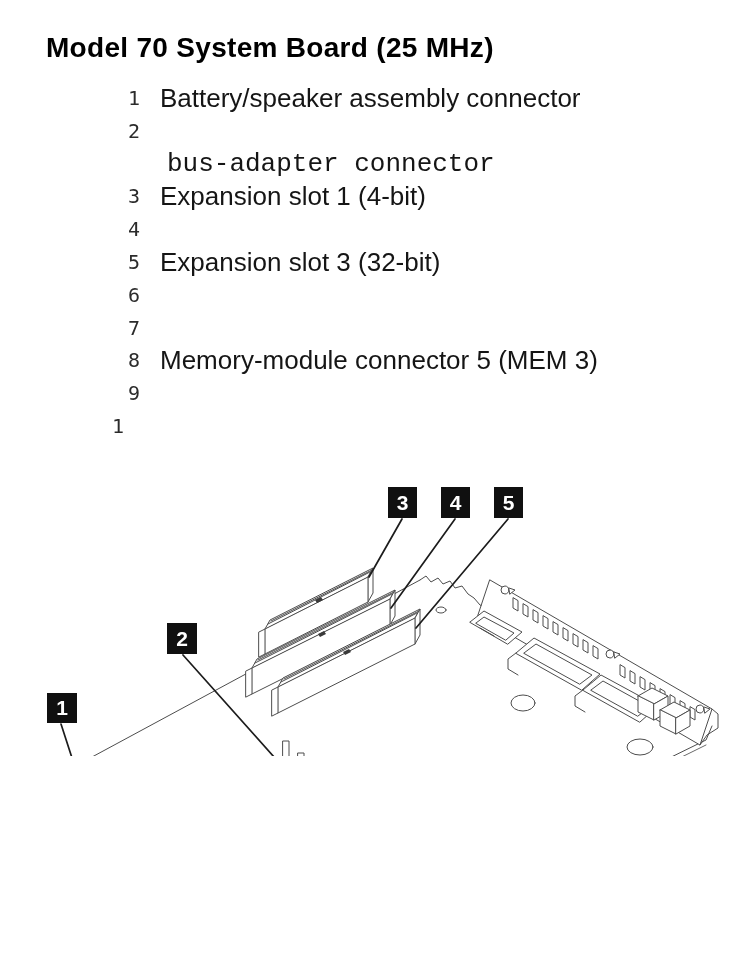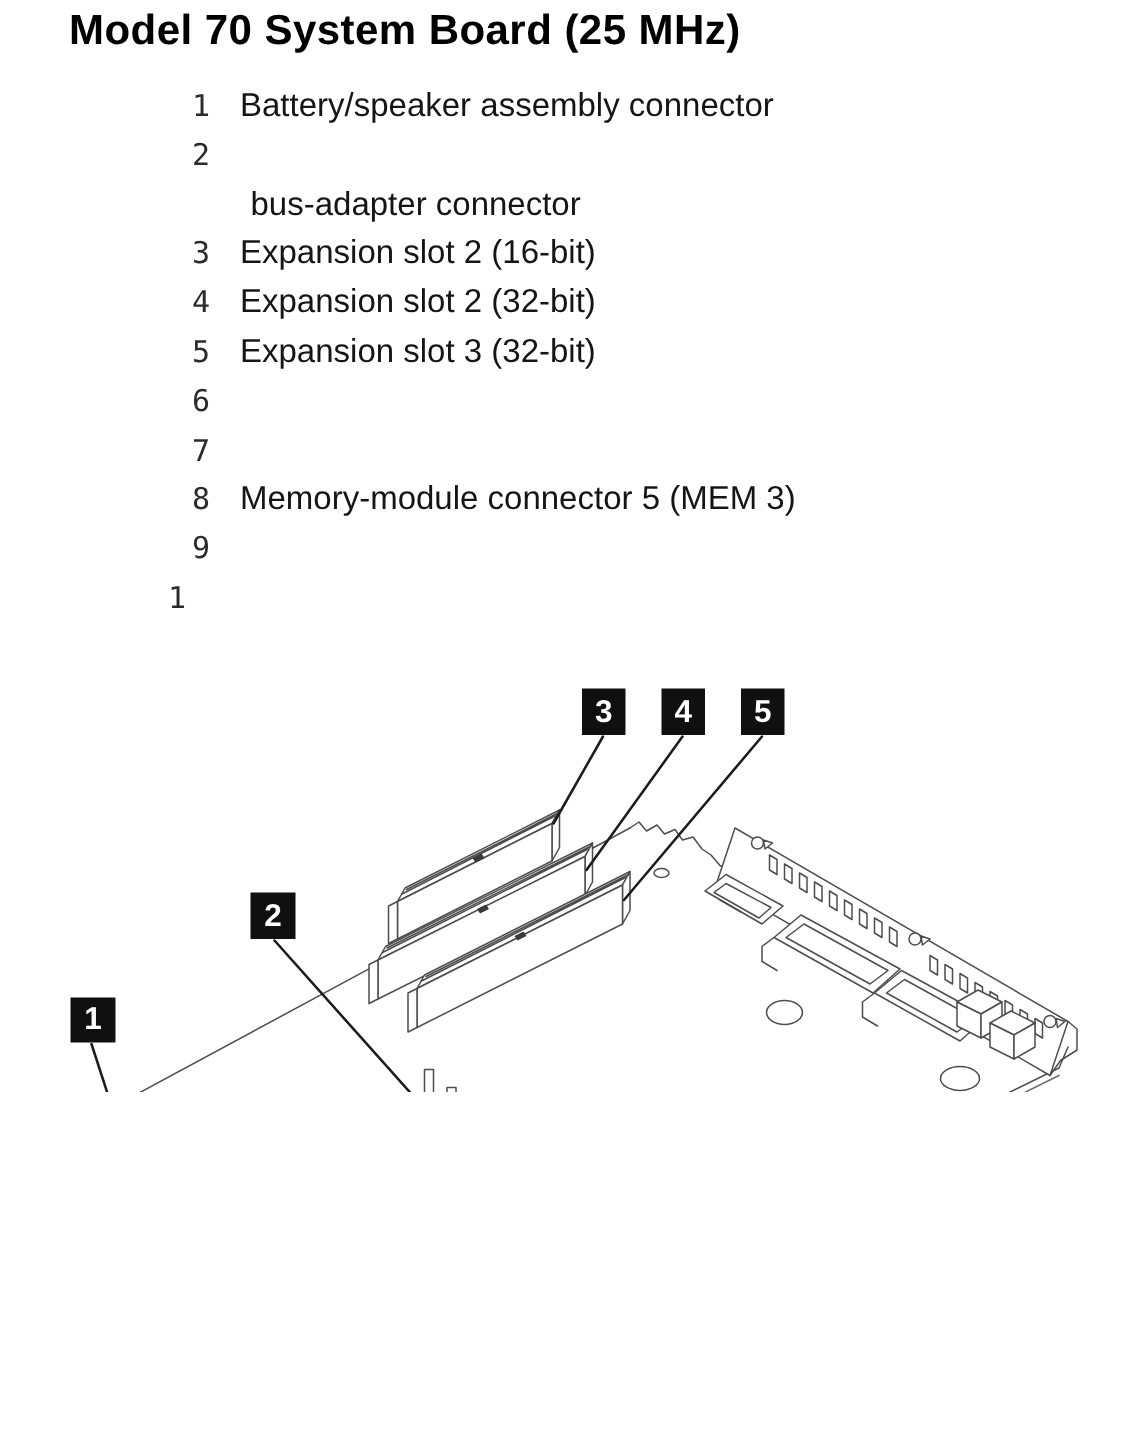--- a/index.html
+++ b/index.html
@@ -1,28 +1,28 @@
 <!DOCTYPE html>
 <html><head>
 <meta charset="utf-8">
 <style>
   html,body{margin:0;padding:0;background:#ffffff;}
   .page{position:relative;width:753px;height:728px;background:#ffffff;overflow:hidden;
-        font-family:"Liberation Sans",sans-serif;color:#111;}
+        font-family:"Liberation Sans",sans-serif;color:#111;margin-top:28px;}
   .title{position:absolute;left:46px;top:4px;margin:0;font-size:28px;font-weight:700;
          letter-spacing:.3px;color:#000;}
   .legend{position:absolute;left:0;top:54px;width:753px;}
   .lrow{position:relative;height:32.8px;}
   .lnum{position:absolute;left:94px;width:46px;text-align:right;
         font-family:"DejaVu Sans Mono","Liberation Mono",monospace;
         font-size:20px;line-height:32.8px;color:#2b2b2b;}
   .row-shift .lnum{left:78px;}
-  .ltext{position:absolute;left:160px;font-size:22px;line-height:32.8px;
+  .ltext{position:absolute;left:160px;font-size:26px;line-height:32.8px;
          color:#151515;white-space:nowrap;}
-  .row-cont .ltext{left:167px;}
+  .row-cont .ltext{left:167px;font-family:Liberation Mono, monospace;}
   .diagram-svg{position:absolute;left:0;top:0;width:753px;height:954px;}
   .callout{position:absolute;background:#101010;color:#fff;font-weight:700;font-size:21px;
            display:flex;align-items:center;justify-content:center;
            font-family:"Liberation Sans",sans-serif;}
 </style>
 </head>
 <body>
 
 <div class="page">
 
@@ -35,25 +35,24 @@
     </div>
     <div class="lrow">
       <span class="lnum">2</span>
     </div>
     <div class="lrow row-cont">
       <span class="lnum"></span>
       <span class="ltext">bus-adapter connector</span>
     </div>
     <div class="lrow">
       <span class="lnum">3</span>
-      <span class="ltext">Expansion slot 2 (16-bit)</span>
+      <span class="ltext">Expansion slot 1 (4-bit)</span>
     </div>
     <div class="lrow">
       <span class="lnum">4</span>
-      <span class="ltext">Expansion slot 2 (32-bit)</span>
     </div>
     <div class="lrow">
       <span class="lnum">5</span>
       <span class="ltext">Expansion slot 3 (32-bit)</span>
     </div>
     <div class="lrow">
       <span class="lnum">6</span>
     </div>
     <div class="lrow">
       <span class="lnum">7</span>

